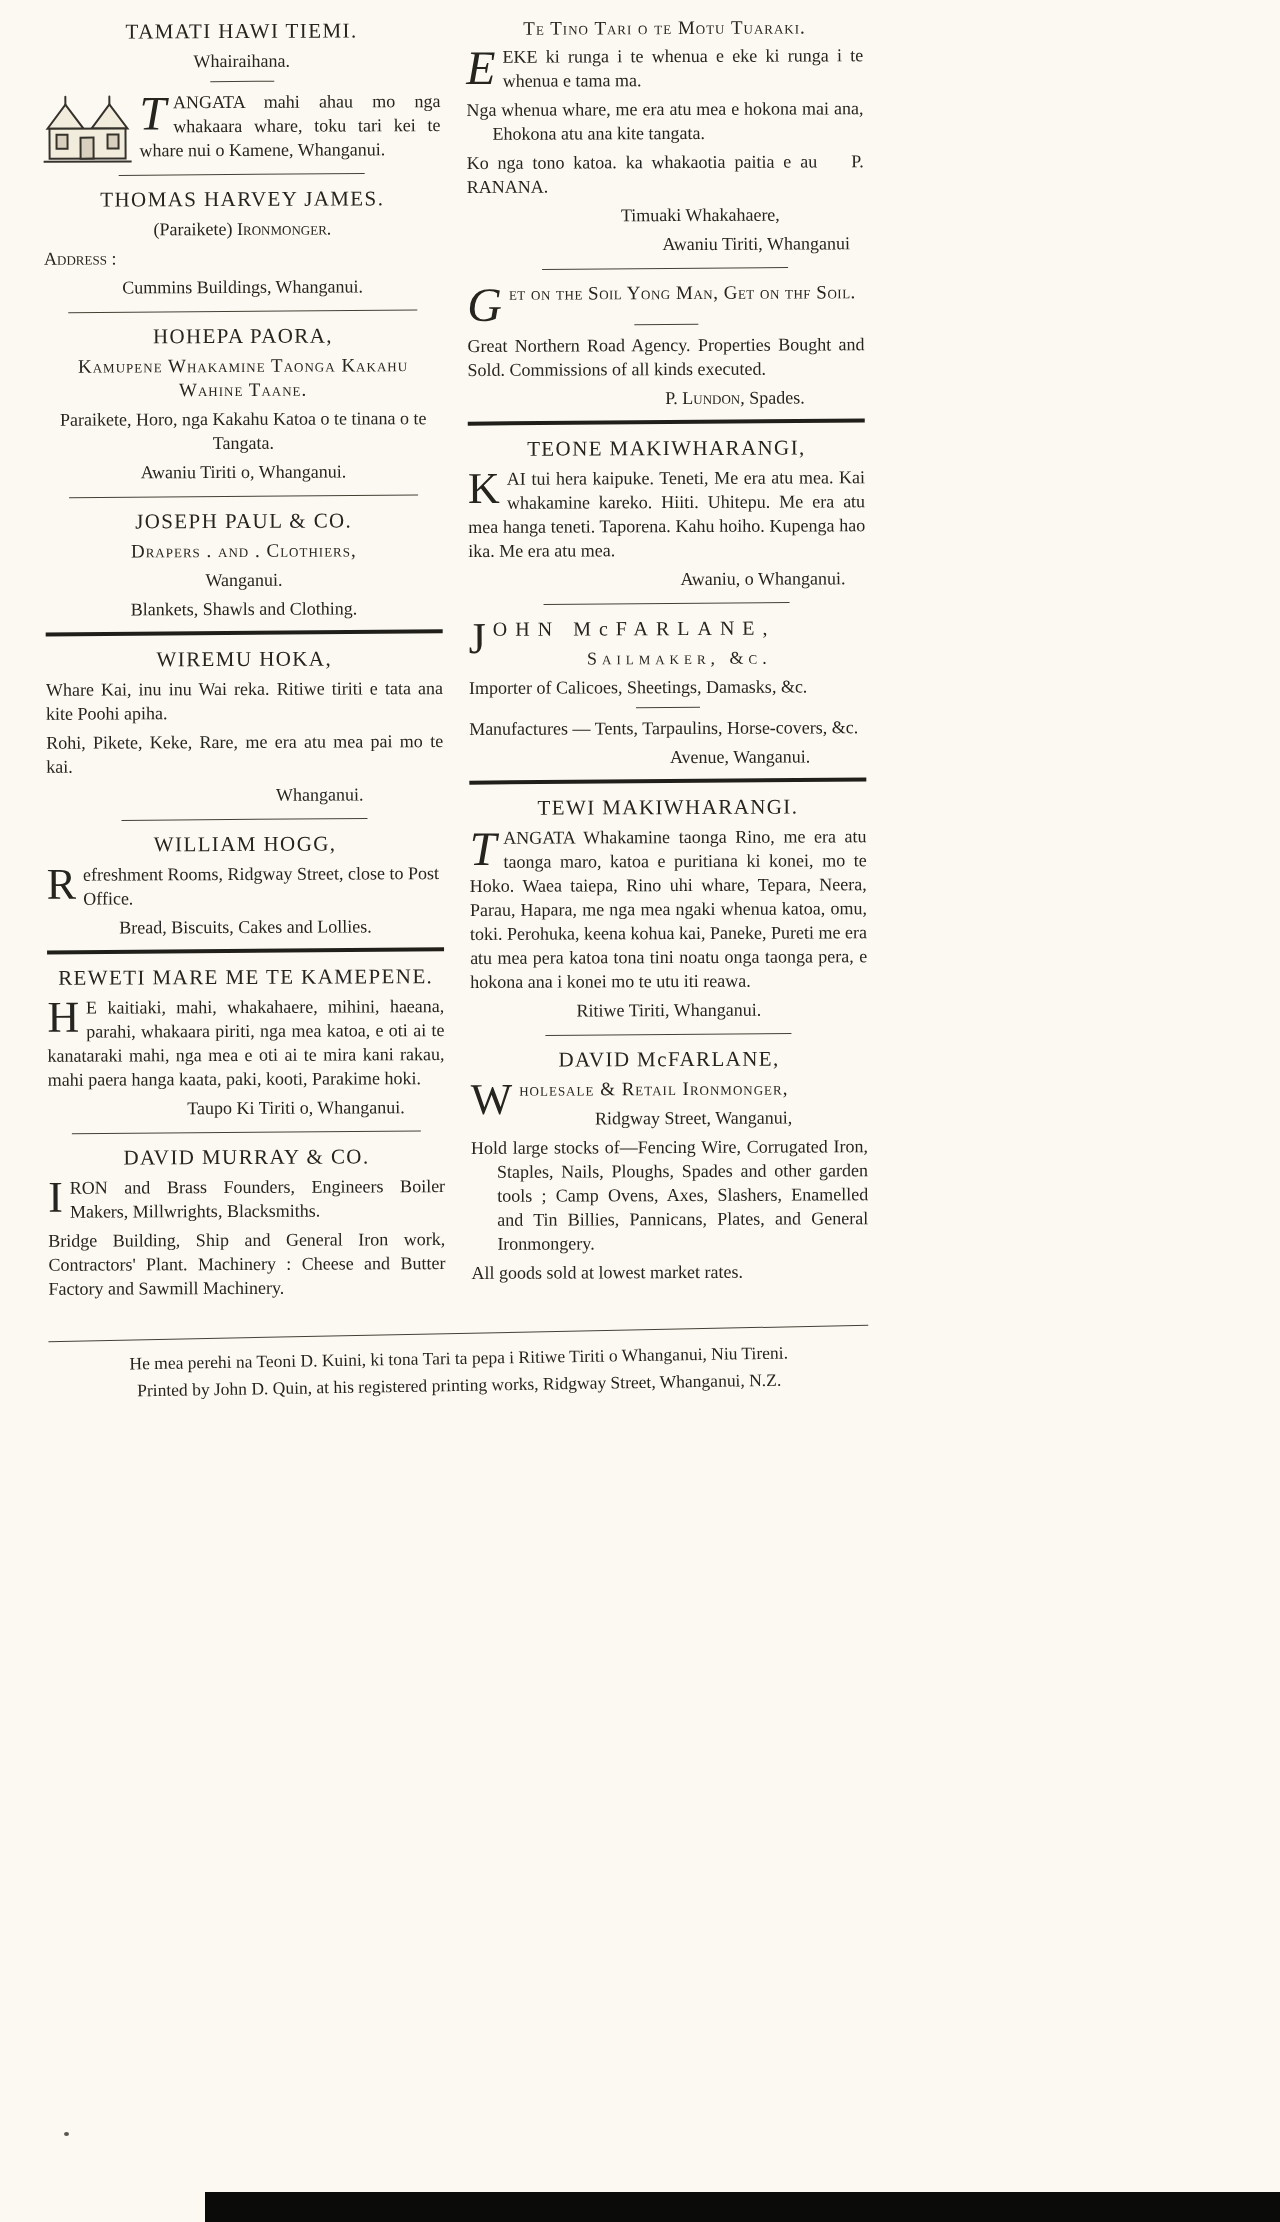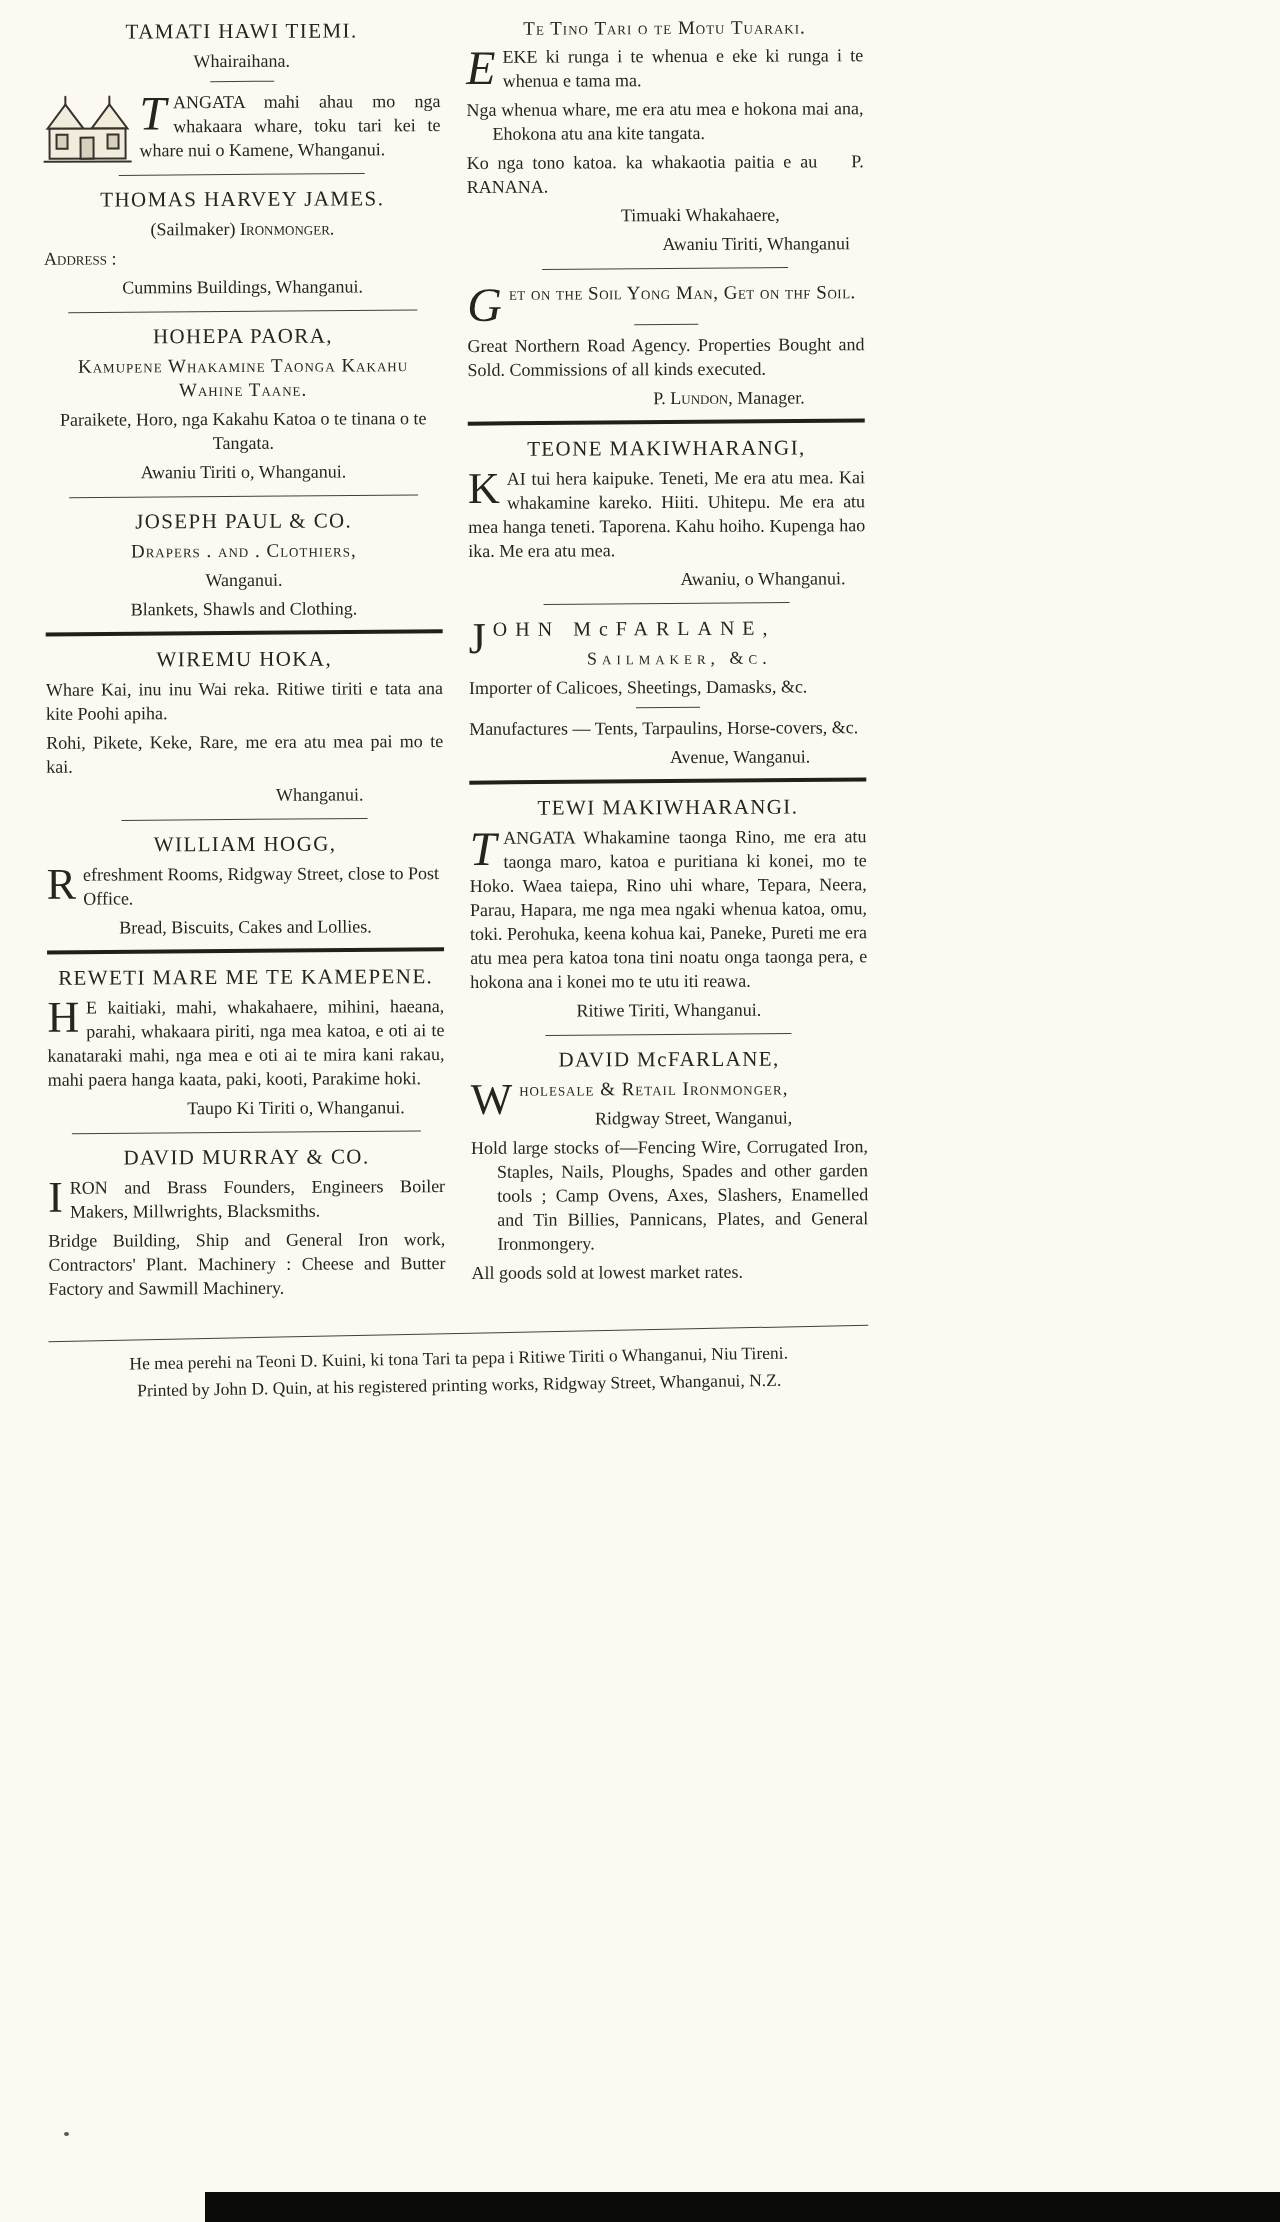--- a/index.html
+++ b/index.html
@@ -81,21 +81,21 @@
               </g>
             </svg>
           </span>
           <p class="just"><span class="dropcap fancy">T</span><span>ANGATA mahi ahau mo nga whakaara whare, toku tari kei te whare nui o Kamene, Whanganui.</span></p>
         </div>
         <hr class="rule">
       </section>
 
       <section class="ad">
         <h2 class="ad-title">THOMAS HARVEY JAMES.</h2>
-        <p class="center"><span>(Sailmaker) </span><span class="sc">Ironmonger.</span></p>
+        <p class="center"><span>(Paraikete) </span><span class="sc">Ironmonger.</span></p>
         <p class="sc" style="margin-bottom:0;">Address :</p>
         <p class="center">Cummins Buildings, Whanganui.</p>
         <hr class="rule wide">
       </section>
 
       <section class="ad">
         <h2 class="ad-title">HOHEPA PAORA,</h2>
         <p class="caps-line">Kamupene Whakamine Taonga Kakahu Wahine Taane.</p>
         <p class="center">Paraikete, Horo, nga Kakahu Katoa o te tinana o te Tangata.</p>
         <p class="center">Awaniu Tiriti o, Whanganui.</p>
@@ -149,21 +149,21 @@
         <p class="just"><span>Ko nga tono katoa. ka whakaotia paitia e au</span><span style="margin-left:34px;">P. RANANA.</span></p>
         <p class="center" style="padding-left:70px;">Timuaki Whakahaere,</p>
         <p class="sig" style="padding-right:14px;">Awaniu Tiriti, Whanganui</p>
         <hr class="rule">
       </section>
 
       <section class="ad">
         <p><span class="dropcap fancy">G</span><span class="sc" style="font-size:19px; letter-spacing:0.5px;">et on the Soil Yong Man, Get on thf Soil.</span></p>
         <hr class="rule short" style="clear:both;">
         <p class="just">Great Northern Road Agency. Properties Bought and Sold. Commissions of all kinds executed.</p>
-        <p class="sig" style="padding-right:60px;"><span class="sc">P. Lundon,</span><span> Manager.</span></p>
+        <p class="sig" style="padding-right:60px;"><span class="sc">P. Lundon,</span><span> Spades.</span></p>
         <hr class="rule thick">
       </section>
 
       <section class="ad">
         <h2 class="ad-title">TEONE MAKIWHARANGI,</h2>
         <p class="just"><span class="dropcap">K</span><span>AI tui hera kaipuke. Teneti, Me era atu mea. Kai whakamine kareko. Hiiti. Uhitepu. Me era atu mea hanga teneti. Taporena. Kahu hoiho. Kupenga hao ika. Me era atu mea.</span></p>
         <p class="sig" style="clear:both; padding-right:20px;">Awaniu, o Whanganui.</p>
         <hr class="rule">
       </section>
 

